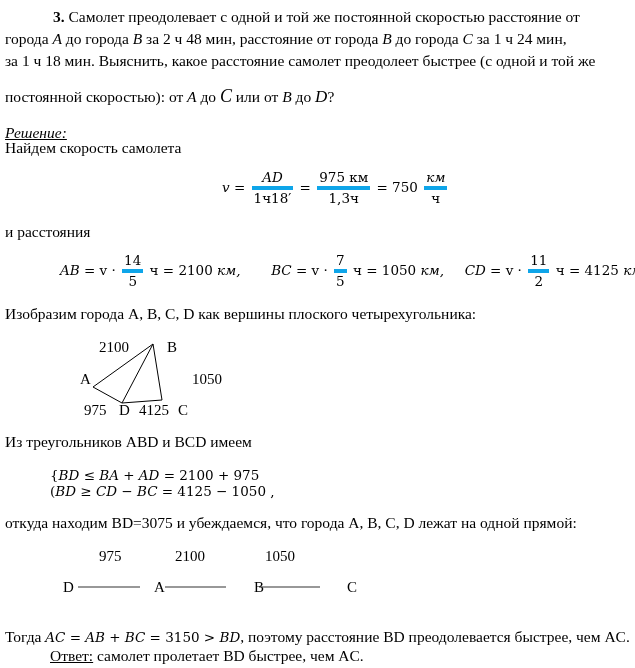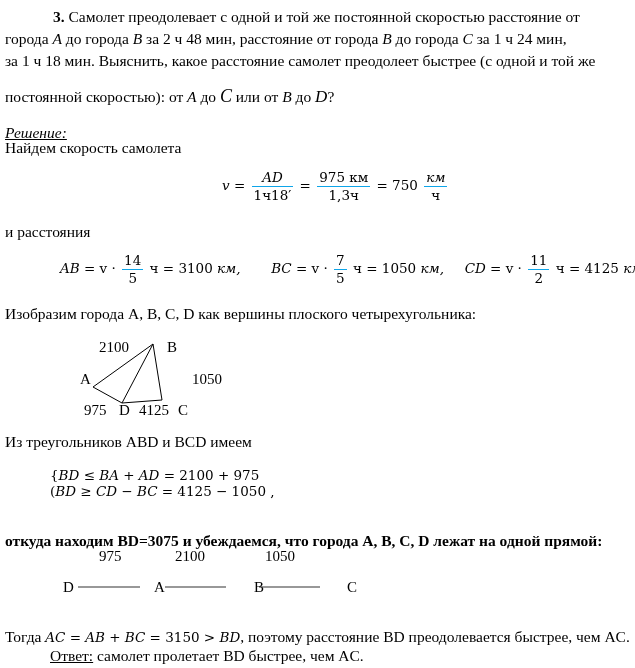--- a/index.html
+++ b/index.html
@@ -5,21 +5,21 @@
   html, body { margin: 0; padding: 0; background: #ffffff; }
   body { width: 635px; height: 668px; position: relative; overflow: hidden;
          font-family: "Liberation Serif", serif; color: #000; font-size: 15.5px; }
   .abs { position: absolute; white-space: nowrap; }
   .p { position: absolute; left: 5px; width: 625px; line-height: 22px; text-align: justify; }
   .i { font-style: italic; }
   .math { font-family: "DejaVu Serif", serif; font-size: 13.5px; }
   .mi { font-style: italic; }
   .frac { display: inline-block; vertical-align: middle; text-align: center; margin: 0 2px; }
   .frac > span { display: block; padding: 0 2px; line-height: 17px; }
-  .frac > .num { border-bottom: 1px solid #0ea5e9; }
+  .frac > .num { border-bottom: 4px solid #0ea5e9; }
   .u { text-decoration: underline; }
   svg text { font-family: "Liberation Serif", serif; font-size: 15px; }
   .brace { font-family: "DejaVu Serif", serif; font-size: 13.5px; }
 </style>
 </head>
 <body>
 
 <div class="p" style="top:6px;">
   <div style="text-indent:48px;">
     <b>3.</b>
@@ -45,21 +45,21 @@
   <span class="frac"><span class="num">975 км</span><span>1,3ч</span></span>
   <span>= 750</span>
   <span class="frac"><span class="num mi">км</span><span>ч</span></span>
 </div>
 
 <div class="abs" style="left:5px; top:223px; line-height:18px;">и расстояния</div>
 <div class="abs math" style="left:60px; top:252px;">
   <span>
     <span class="mi">AB</span> <span>= v ·</span>
     <span class="frac"><span class="num">14</span><span>5</span></span>
-    <span>ч = 3100</span> <span class="mi">км,</span>
+    <span>ч = 2100</span> <span class="mi">км,</span>
   </span>
   <span style="display:inline-block; width:22px;"></span>
   <span>
     <span class="mi">BC</span> <span>= v ·</span>
     <span class="frac"><span class="num">7</span><span>5</span></span>
     <span>ч = 1050</span> <span class="mi">км,</span>
   </span>
   <span style="display:inline-block; width:12px;"></span>
   <span>
     <span class="mi">CD</span> <span>= v ·</span>
@@ -86,21 +86,21 @@
   <text x="178" y="85">C</text>
 </svg>
 
 <div class="abs" style="left:5px; top:433px; line-height:18px;">Из треугольников ABD и BCD имеем</div>
 
 <div class="abs math" style="left:50px; top:467px; line-height:16px;">
   <div><span class="brace">{</span><span class="mi">BD ≤ BA + AD</span> <span>= 2100 + 975</span></div>
   <div><span class="brace">(</span><span class="mi">BD ≥ CD − BC</span> <span>= 4125 − 1050</span> <span>,</span></div>
 </div>
 
-<div class="abs" style="left:5px; top:532px; line-height:18px;font-weight:bold;">откуда находим BD=3075 и убеждаемся, что города A, B, C, D лежат на одной прямой:</div>
+<div class="abs" style="left:5px; top:514px; line-height:18px;">откуда находим BD=3075 и убеждаемся, что города A, B, C, D лежат на одной прямой:</div>
 
 <svg class="abs" style="left:0; top:545px;" width="400" height="55">
   <text x="99" y="16">975</text>
   <text x="175" y="16">2100</text>
   <text x="265" y="16">1050</text>
   <text x="63" y="47">D</text>
   <line x1="78" y1="42" x2="140" y2="42" stroke="#333" stroke-width="1.2"></line>
   <text x="154" y="47">A</text>
   <line x1="165" y1="42" x2="226" y2="42" stroke="#333" stroke-width="1.2"></line>
   <text x="254" y="47">B</text>

